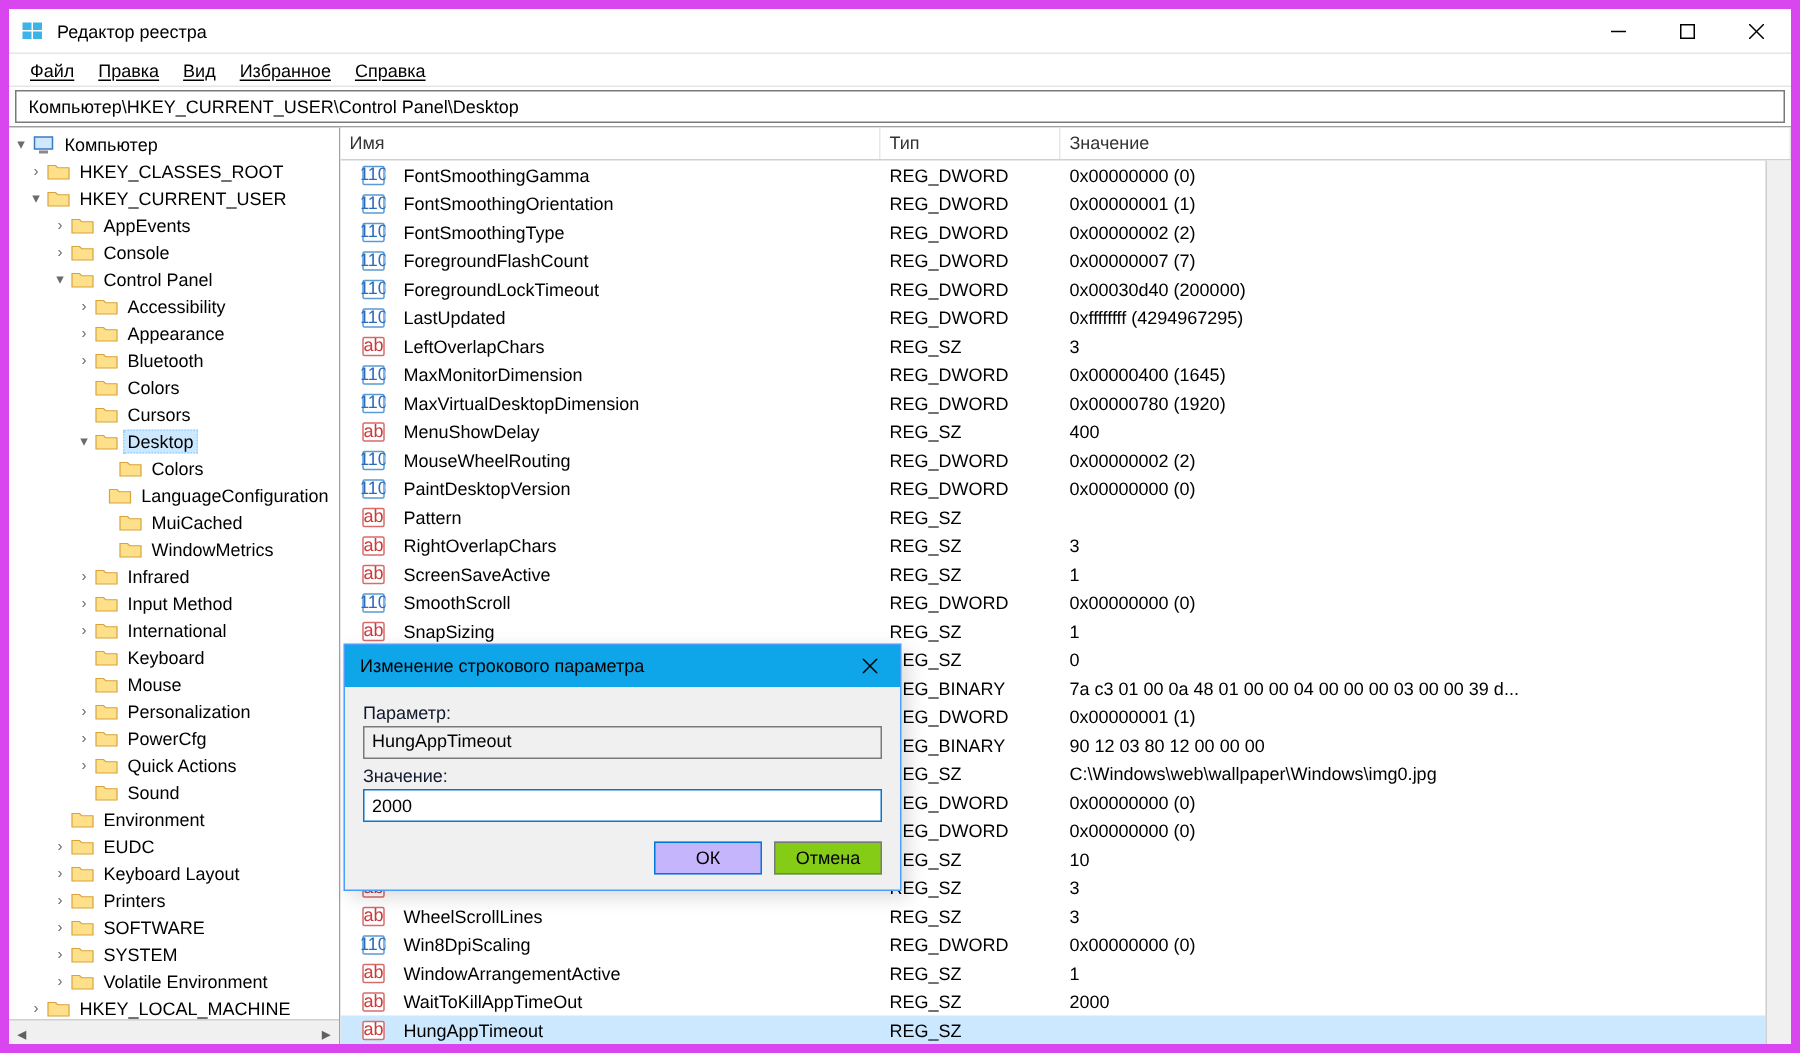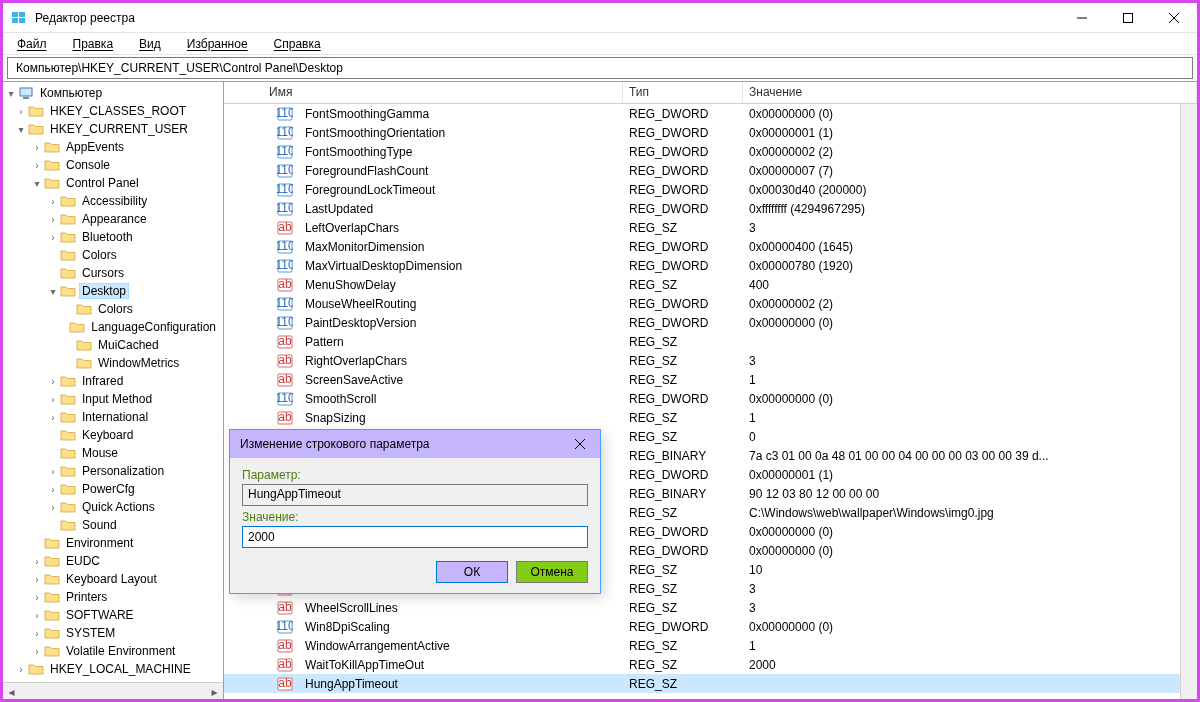--- a/index.html
+++ b/index.html
@@ -1,26 +1,26 @@
 <!DOCTYPE html>
 <html><head>
 <meta charset="utf-8">
 <style>
 * { margin: 0; padding: 0; box-sizing: border-box; font-family: "Segoe UI", Tahoma, sans-serif; font-size: 12px; }
 body { background: #fff; overflow: hidden; width: 1200px; height: 702px; position: relative; }
 
-.window { width: 1200px; height: 702px; border: 3px solid #d946ef; background: #fff; display: flex; flex-direction: column; }
+.window { width: 1200px; height: 702px; border: 6px solid #d946ef; background: #fff; display: flex; flex-direction: column; }
 
 .titlebar { height: 30px; background: #fff; display: flex; align-items: center; padding: 0 0 0 8px; border-bottom: 1px solid #e5e5e5; }
 .titlebar-icon { width: 16px; height: 16px; margin-right: 8px; display: flex; align-items: center; justify-content: center; }
 .titlebar-title { flex: 1; color: #000; }
 .win-controls { display: flex; }
 .win-btn { width: 46px; height: 30px; display: flex; align-items: center; justify-content: center; color: #333; }
 
-.menubar { height: 22px; display: flex; align-items: center; padding: 0 8px; gap: 14px; border-bottom: 1px solid #e5e5e5; }
+.menubar { height: 22px; display: flex; align-items: center; padding: 0 8px; gap: 4px; border-bottom: 1px solid #e5e5e5; }
 .menu-item { padding: 2px 6px; color: #000; text-decoration: underline; text-underline-offset: 2px; }
 
 .pathbar { height: 22px; border: 1px solid #7a7a7a; margin: 2px 4px; padding: 2px 8px; display: flex; align-items: center; background: #fff; }
 
 .content { flex: 1; display: flex; border-top: 1px solid #a0a0a0; overflow: hidden; }
 .tree-pane { width: 221px; border-right: 1px solid #a0a0a0; overflow-y: auto; overflow-x: auto; background: #fff; position: relative; }
 .list-pane { flex: 1; overflow: auto; background: #fff; position: relative; }
 
 .tree { padding: 2px 0; }
 .tree-row { display: flex; align-items: center; height: 18px; white-space: nowrap; padding-right: 4px;}
@@ -29,38 +29,38 @@
 .tree-label { padding: 1px 3px; }
 .tree-label.selected { background: #cce8ff; border: 1px dotted #99d1ff; padding: 0 2px;}
 .indent-0 { padding-left: 2px; }
 .indent-1 { padding-left: 12px; }
 .indent-2 { padding-left: 28px; }
 .indent-3 { padding-left: 44px; }
 .indent-4 { padding-left: 60px; }
 
 .list-header { display: flex; height: 22px; border-bottom: 1px solid #d0d0d0; background: #fff; position: sticky; top: 0;}
 .list-header-cell { padding: 3px 6px; border-right: 1px solid #e8e8e8; color: #333; }
-.col-name { width: 360px; margin-left: 39px; }
+.col-name { width: 360px; }
 .col-type { width: 120px; }
 .col-value { flex: 1; }
 
 .list-body { }
 .list-row { display: flex; height: 19px; align-items: center; }
 .list-cell { padding: 1px 6px; white-space: nowrap; overflow: hidden; text-overflow: ellipsis; }
 .val-icon { width: 32px; height: 14px; margin-right: 4px; flex-shrink: 0; display:flex; align-items:center; justify-content:center;}
 .name-cell { display: flex; align-items: center; }
 .list-row.selected { background: #cce8ff; }
 .list-row.selected .list-cell { }
 
 .dialog { position: absolute; left: 229px; top: 429px; width: 372px; height: 165px; background: #f0f0f0; border: 1px solid #4a9eff; box-shadow: 4px 4px 12px rgba(0,0,0,0.15); display: flex; flex-direction: column; z-index: 100;}
-.dialog-titlebar { height: 28px; background: #c4b5fd; display: flex; align-items: center; padding: 0 0 0 10px; }
+.dialog-titlebar { height: 28px; background: #0ea5e9; display: flex; align-items: center; padding: 0 0 0 10px; }
 .dialog-title { flex: 1; font-size: 12px; color: #000; }
 .dialog-close { width: 40px; height: 28px; display: flex; align-items: center; justify-content: center; }
 .dialog-body { flex: 1; padding: 6px 12px; }
-.dlg-label { color: #4d7c0f; margin-top: 4px; margin-bottom: 2px; }
+.dlg-label { color: #0f172a; margin-top: 4px; margin-bottom: 2px; }
 .dlg-field { width: 100%; height: 22px; border: 1px solid #7a7a7a; padding: 2px 5px; background: #fff; font-size: 12px;}
 .dlg-field-ro { background: #f0f0f0; color: #000; }
 .dlg-input { width: 100%; height: 22px; border: 1px solid #0078d7; padding: 2px 5px; background: #fff; font-size: 12px; outline: none;}
 .dialog-buttons { display: flex; justify-content: flex-end; gap: 8px; padding: 0 12px 10px; }
 .dlg-btn { width: 72px; height: 22px; border: 1px solid #7a7a7a; background: #84cc16; font-size: 12px; }
 .dlg-btn.default { border: 1px solid #0078d7; background: #c4b5fd; }
 
 .hscroll-stub { position: absolute; bottom: 0; left: 0; right: 0; height: 17px; background: #f0f0f0; border-top: 1px solid #d0d0d0; display:flex; justify-content: space-between;}
 .hscroll-arrow { width: 17px; height: 17px; display:flex; align-items:center; justify-content:center; color:#606060;}
 .vscroll-stub { position: absolute; top: 22px; right: 0; bottom: 0; width: 17px; background: #f0f0f0; border-left: 1px solid #d0d0d0;}

